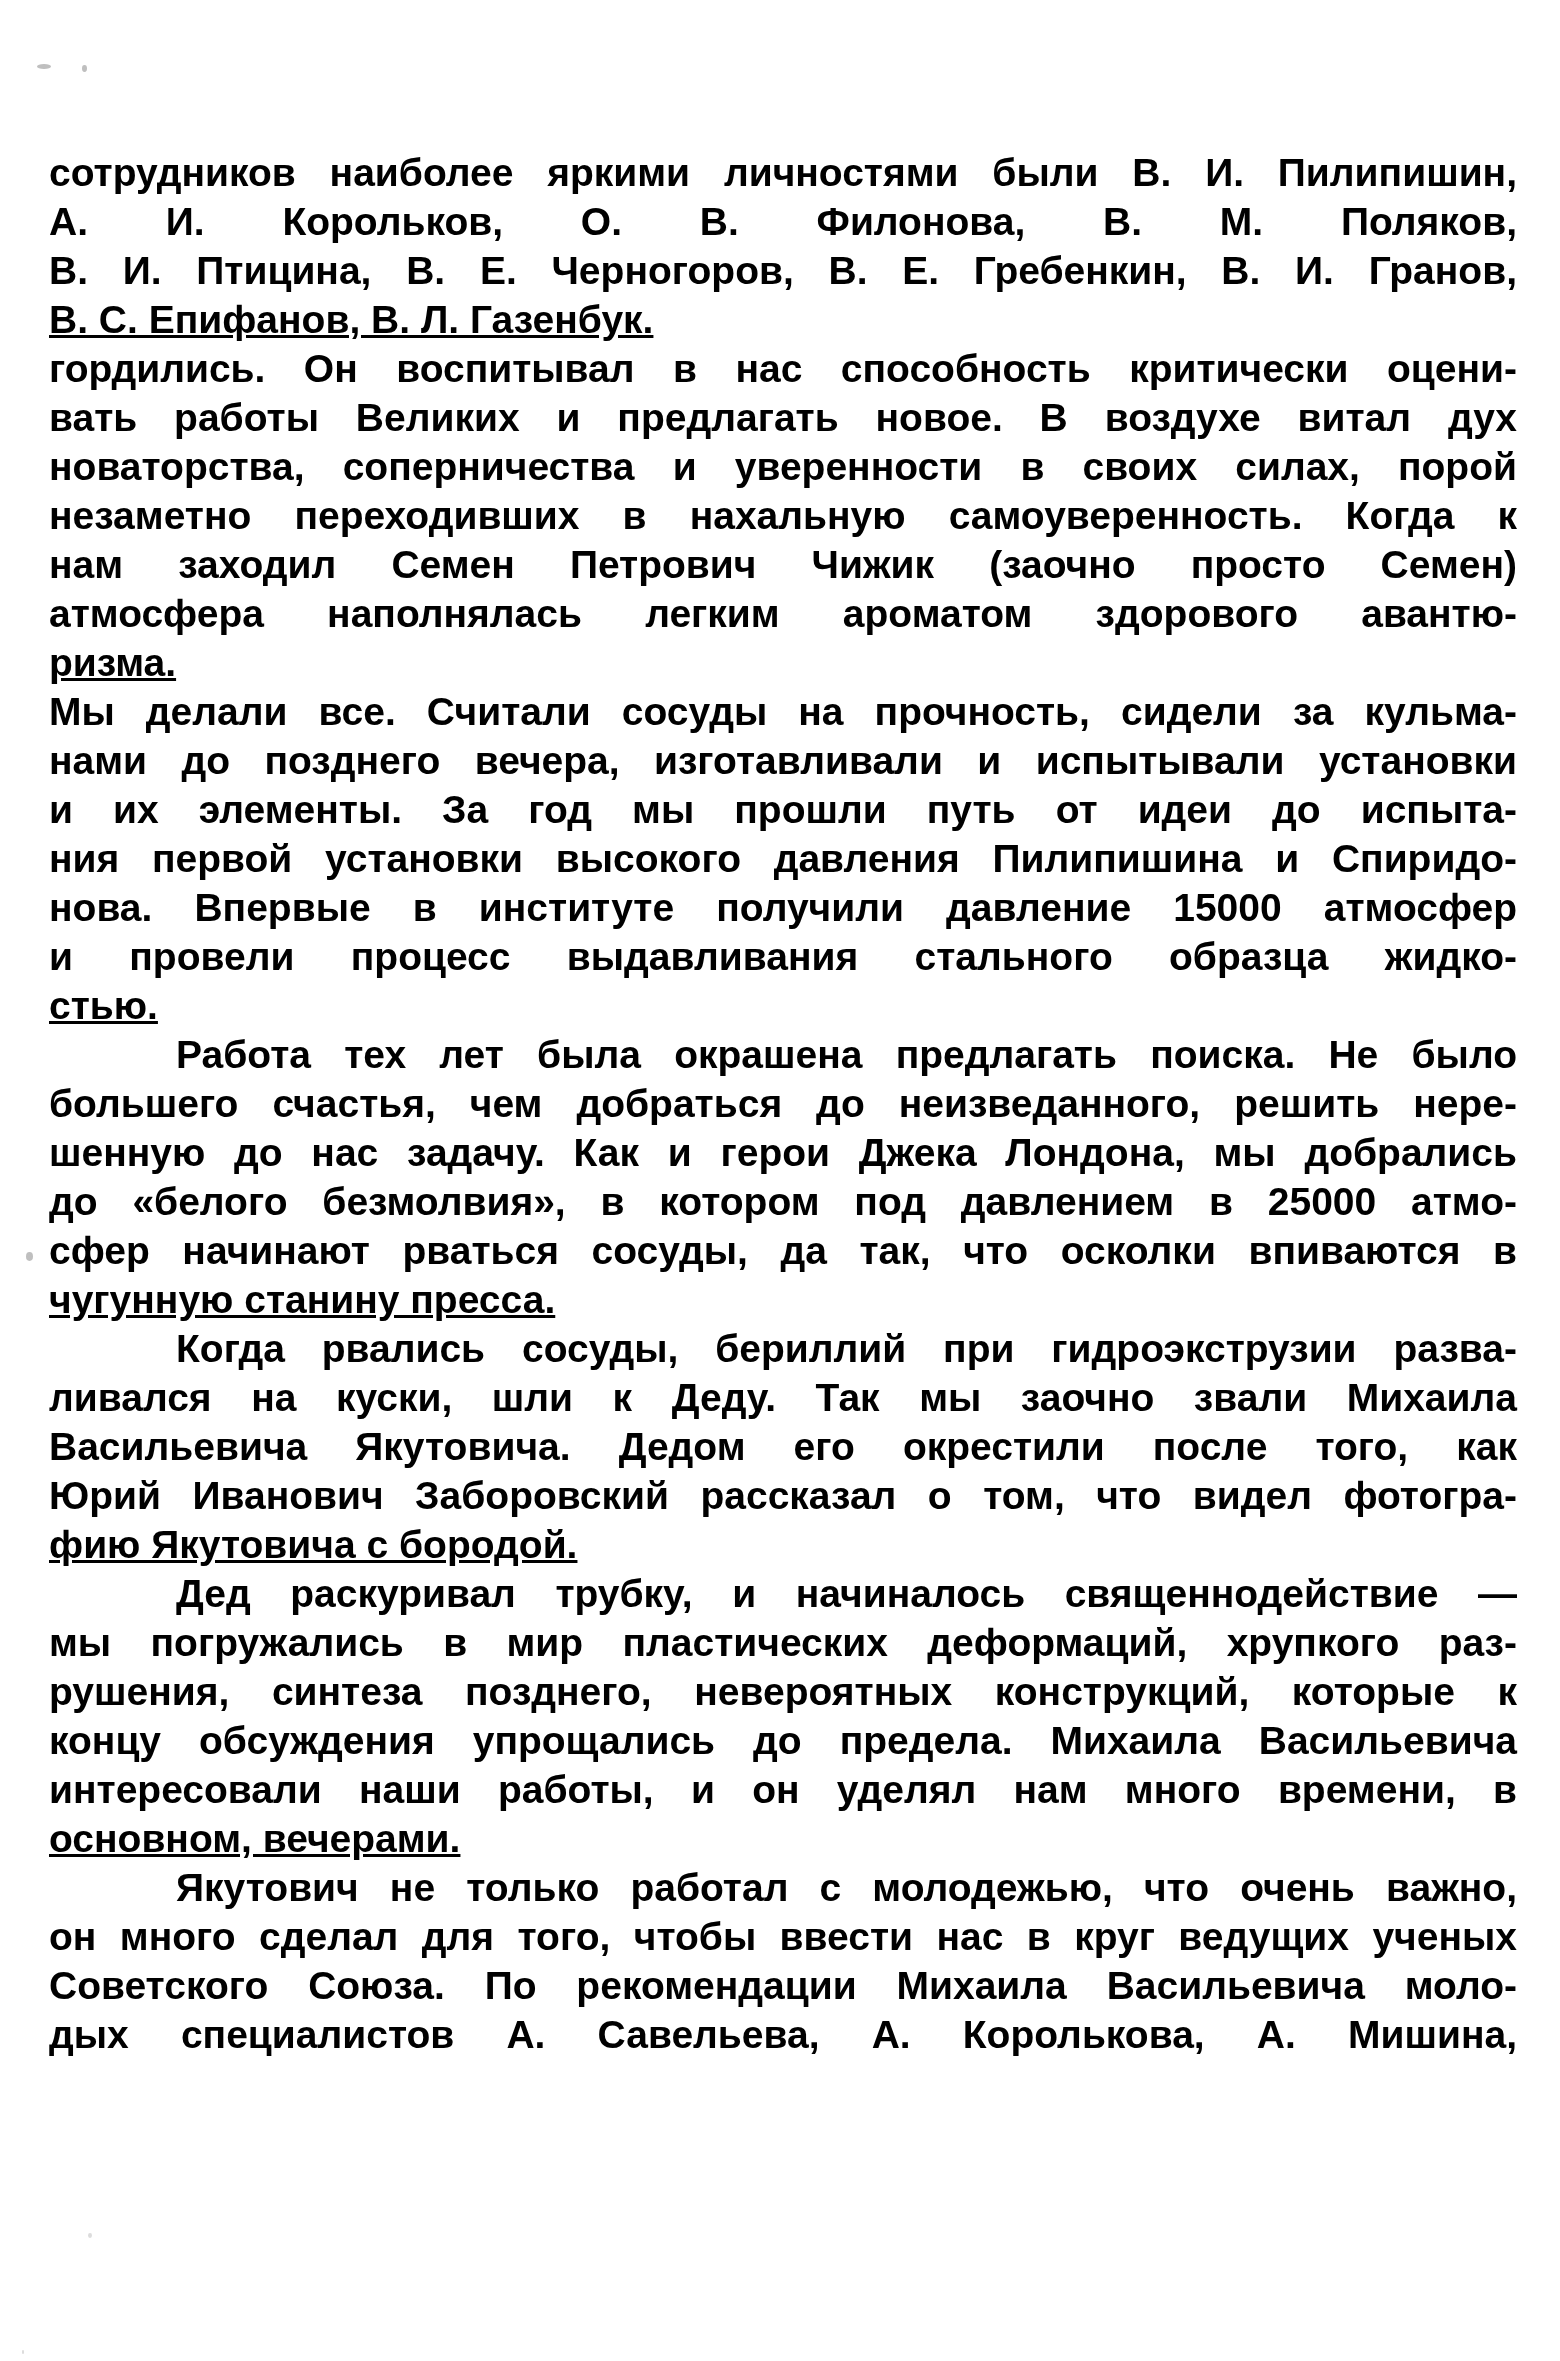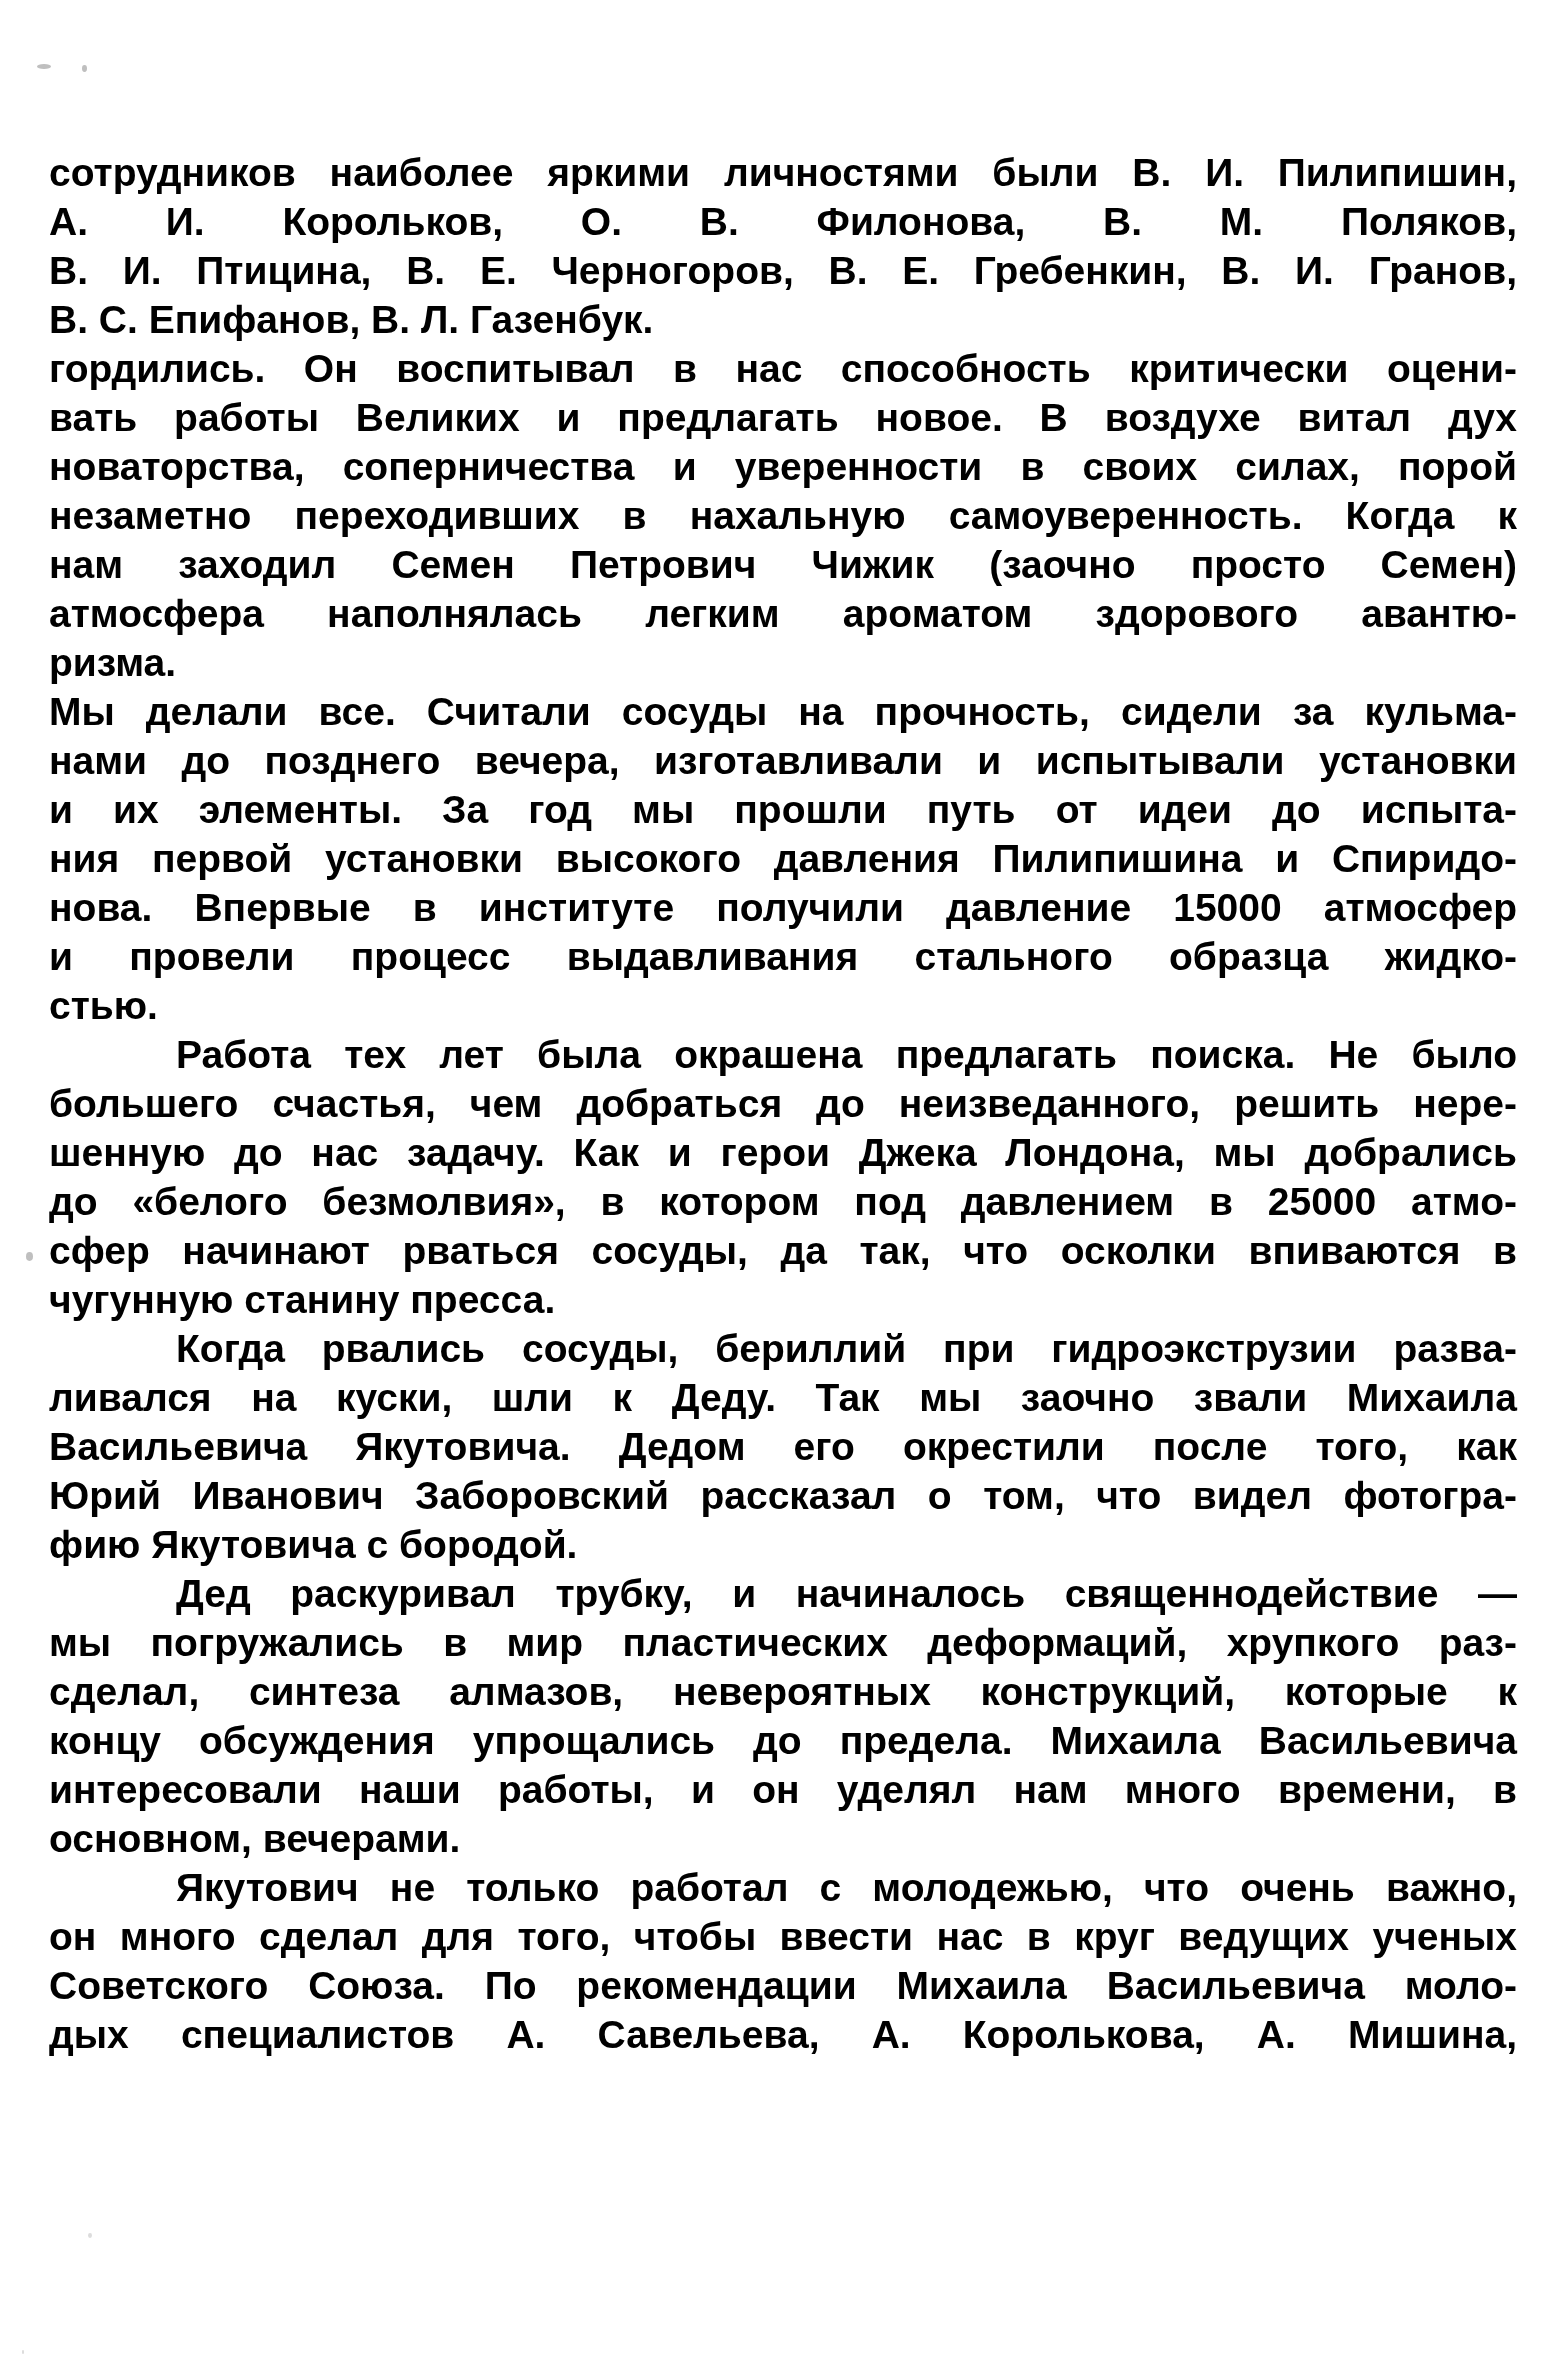--- a/index.html
+++ b/index.html
@@ -36,20 +36,21 @@
   }
   .line {
     height: 49px;
     text-align: justify;
     text-align-last: justify;
     white-space: nowrap-none; 
     overflow: visible;
   }
   .line.last {
     text-align-last: left;
+    text-decoration: underline;
   }
   .line.indent {
     padding-left: 127px;
   }
   .artifact {
     position: absolute;
     background: #8a8a8a;
     border-radius: 50%;
     opacity: 0.55;
   }
@@ -103,21 +104,21 @@
       <div class="paragraph">
         <div class="line indent">Когда рвались сосуды, бериллий при гидроэкструзии разва-</div>
         <div class="line">ливался на куски, шли к Деду. Так мы заочно звали Михаила</div>
         <div class="line">Васильевича Якутовича. Дедом его окрестили после того, как</div>
         <div class="line">Юрий Иванович Заборовский рассказал о том, что видел фотогра-</div>
         <div class="line last">фию Якутовича с бородой.</div>
       </div>
       <div class="paragraph">
         <div class="line indent">Дед раскуривал трубку, и начиналось священнодействие —</div>
         <div class="line">мы погружались в мир пластических деформаций, хрупкого раз-</div>
-        <div class="line">сделал, синтеза алмазов, невероятных конструкций, которые к</div>
+        <div class="line">рушения, синтеза позднего, невероятных конструкций, которые к</div>
         <div class="line">концу обсуждения упрощались до предела. Михаила Васильевича</div>
         <div class="line">интересовали наши работы, и он уделял нам много времени, в</div>
         <div class="line last">основном, вечерами.</div>
       </div>
       <div class="paragraph">
         <div class="line indent">Якутович не только работал с молодежью, что очень важно,</div>
         <div class="line">он много сделал для того, чтобы ввести нас в круг ведущих ученых</div>
         <div class="line">Советского Союза. По рекомендации Михаила Васильевича моло-</div>
         <div class="line">дых специалистов А. Савельева, А. Королькова, А. Мишина,</div>
       </div>

